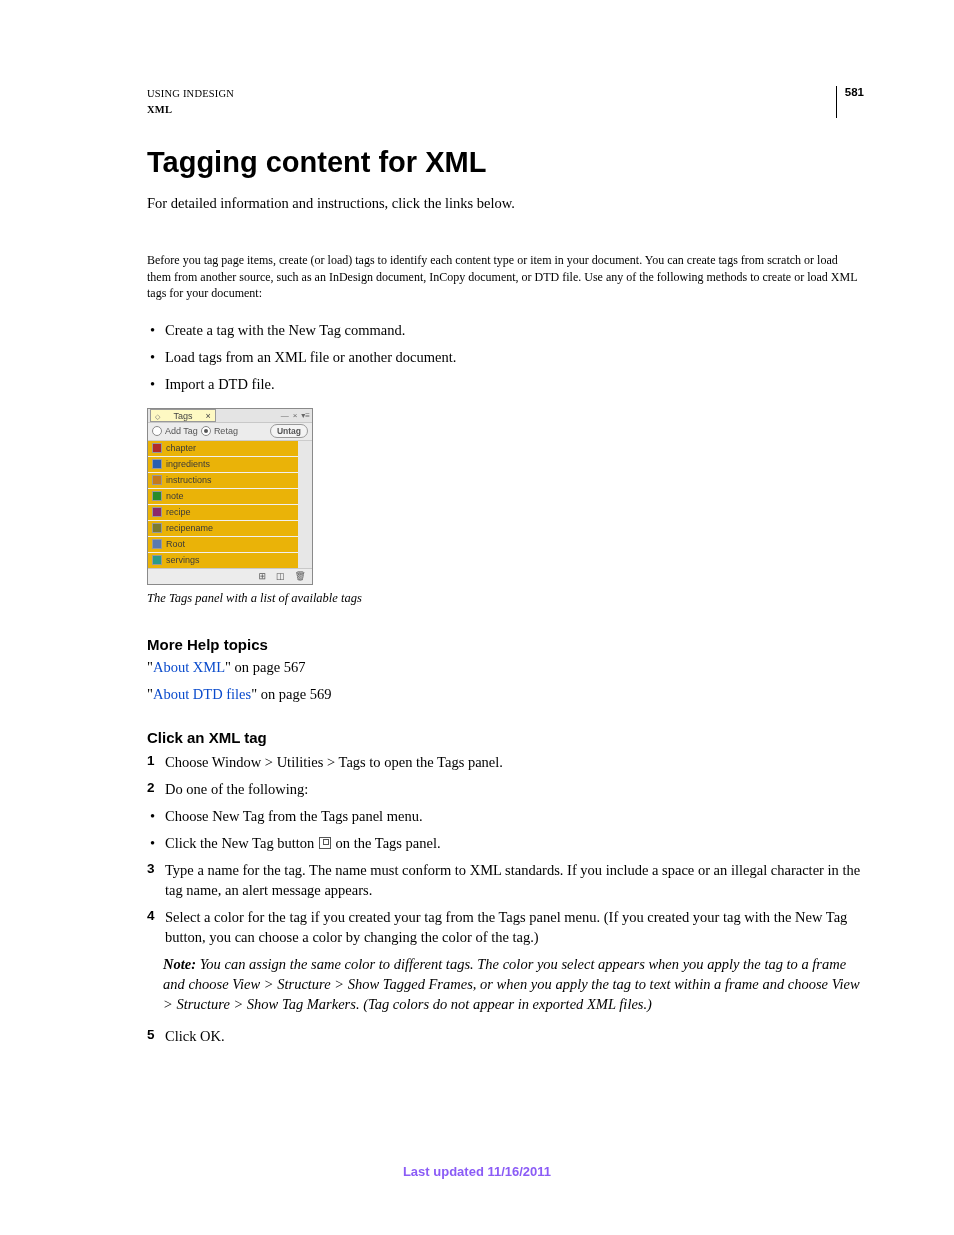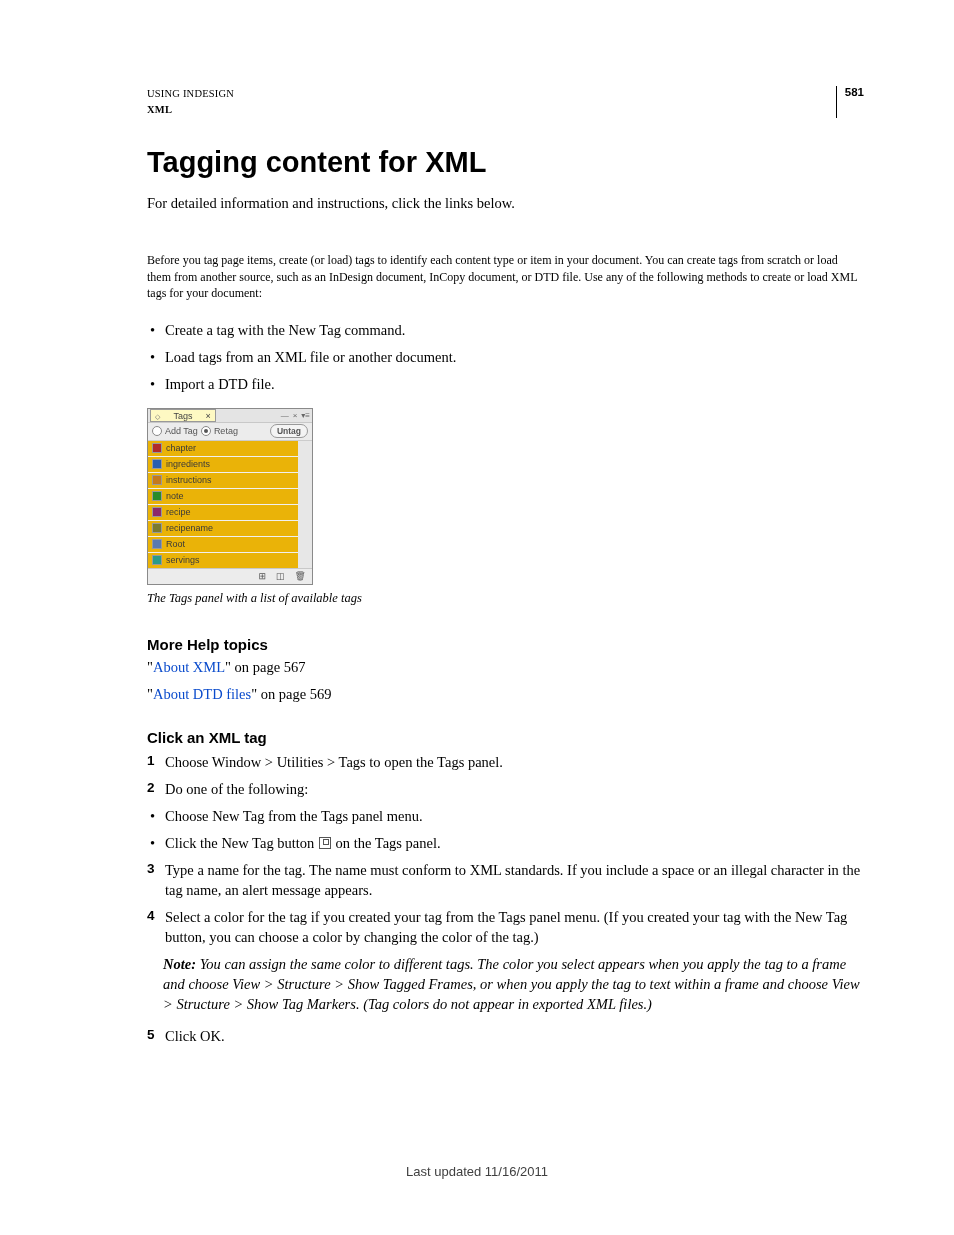--- a/index.html
+++ b/index.html
@@ -234,23 +234,23 @@
     line-height: 1.38;
     margin: 6px 0 12px 16px;
   }
   p.note .note-label { font-weight: bold; font-style: italic; }
   .footerdate {
     position: absolute;
     bottom: 56px;
     left: 0; right: 0;
     text-align: center;
     font-family: "Myriad Pro", Arial, sans-serif;
-    font-weight: normal;
+    font-weight: bold;
     font-size: 13px;
-    color: #404040;
+    color: #8b5cf6;
   }
 </style>
 </head>
 <body>
 
 <div class="page">
   <div class="header">
     <div class="header-left">
       <div class="line1">USING INDESIGN</div>
       <div class="line2">XML</div>

